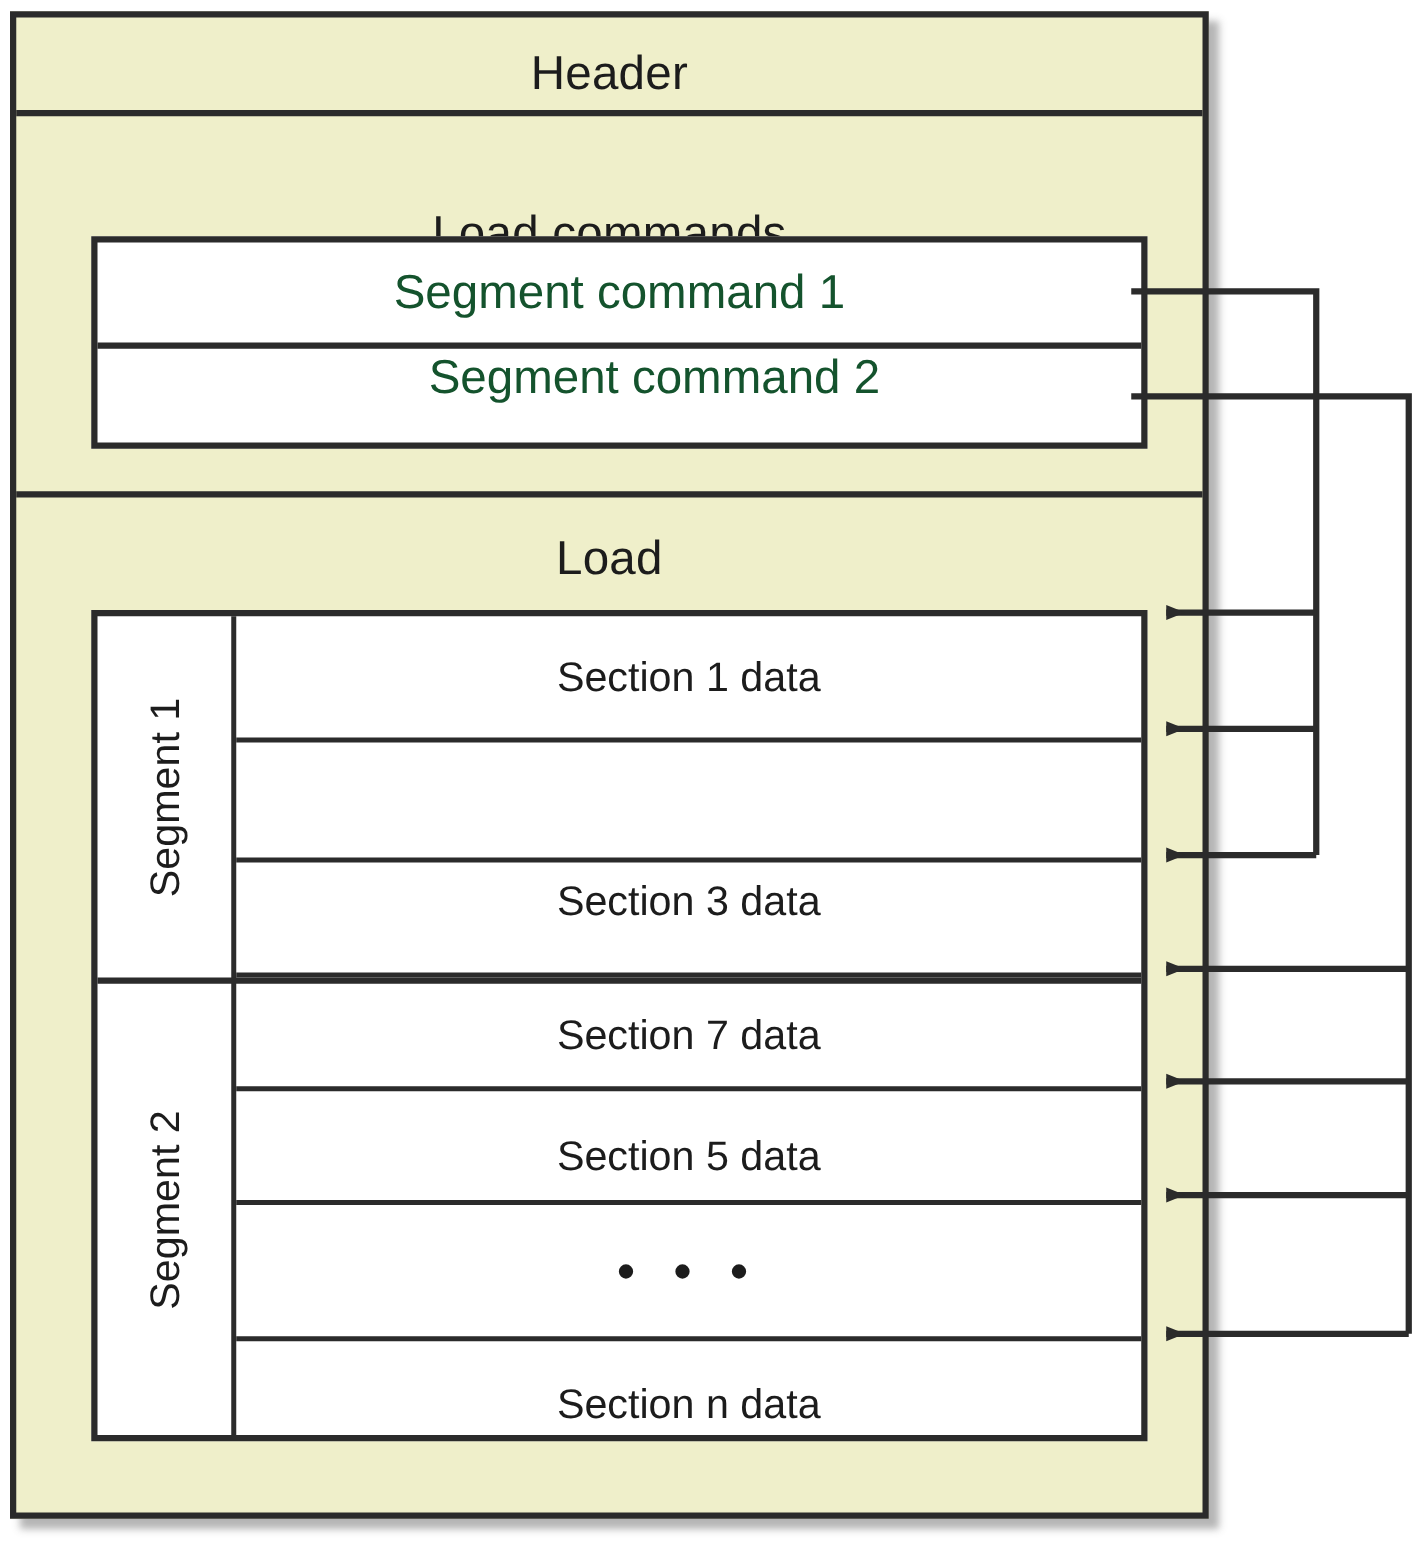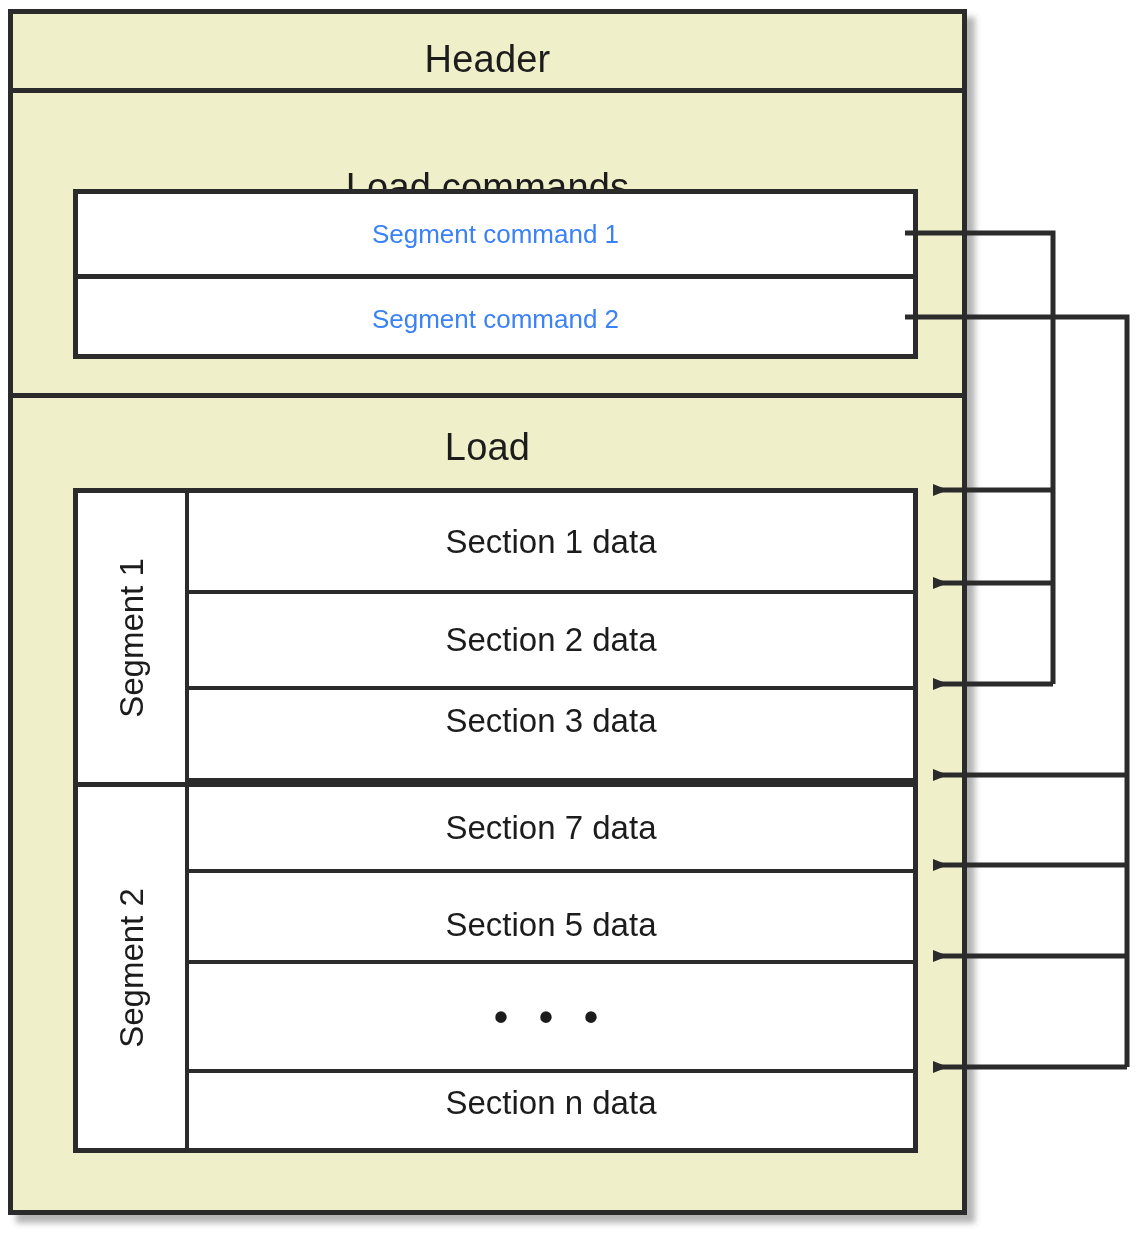--- a/index.html
+++ b/index.html
@@ -63,26 +63,26 @@
     box-sizing: border-box;
   }
   .lc-row {
     position: absolute;
     left: 0;
     width: 100%;
     height: 80px;
     display: flex;
     align-items: center;
     justify-content: center;
-    color: #3b82f6;
-    font-size: 26px;
+    color: #14532d;
+    font-size: 38px;
     white-space: nowrap;
   }
   .lc-row.r1 { top: 0; }
-  .lc-row.r2 { top: 85px; }
+  .lc-row.r2 { top: 68px; padding-left: 28px; }
   .lc-divider {
     position: absolute;
     left: 0;
     top: 80px;
     width: 100%;
     height: 5px;
     background: #2b2b2b;
   }
 
   
@@ -202,36 +202,35 @@
       <div class="seg-label s1">
         <span>Segment 1</span>
       </div>
       <div class="seg-label s2">
         <span>Segment 2</span>
       </div>
 
       <div class="sec-row" style="top:0px;   height:97px;border-radius:19px;">Section 1 data</div>
       <div class="sec-rule" style="top:97px;"></div>
 
-      <div class="sec-row" style="top:101px; height:92px;">Section 2 data</div>
       <div class="sec-rule" style="top:193px;"></div>
 
       <div class="sec-row" style="top:197px; height:62px;">Section 3 data</div>
       <div class="sec-rule" style="top:285px;"></div>
 
       <div class="sec-row" style="top:294px; height:82px;">Section 7 data</div>
       <div class="sec-rule" style="top:376px;"></div>
 
       <div class="sec-row" style="top:380px; height:104px;">Section 5 data</div>
       <div class="sec-rule" style="top:467px;"></div>
 
       <div class="sec-row dots" style="top:471px; height:105px;">• • •</div>
       <div class="sec-rule" style="top:576px;"></div>
 
-      <div class="sec-row" style="top:572px; height:75px;">Section n data</div>
+      <div class="sec-row" style="top:592px; height:75px;">Section n data</div>
     </div>
   </div>
 
   <svg class="connectors" viewBox="0 0 1139 1241">
     <defs>
       <marker id="arrowL" markerWidth="16" markerHeight="14" refX="15" refY="7" orient="auto" markerUnits="userSpaceOnUse">
         <path d="M15,1 L15,13 L0,7 Z" fill="#2b2b2b"></path>
       </marker>
     </defs>
 

